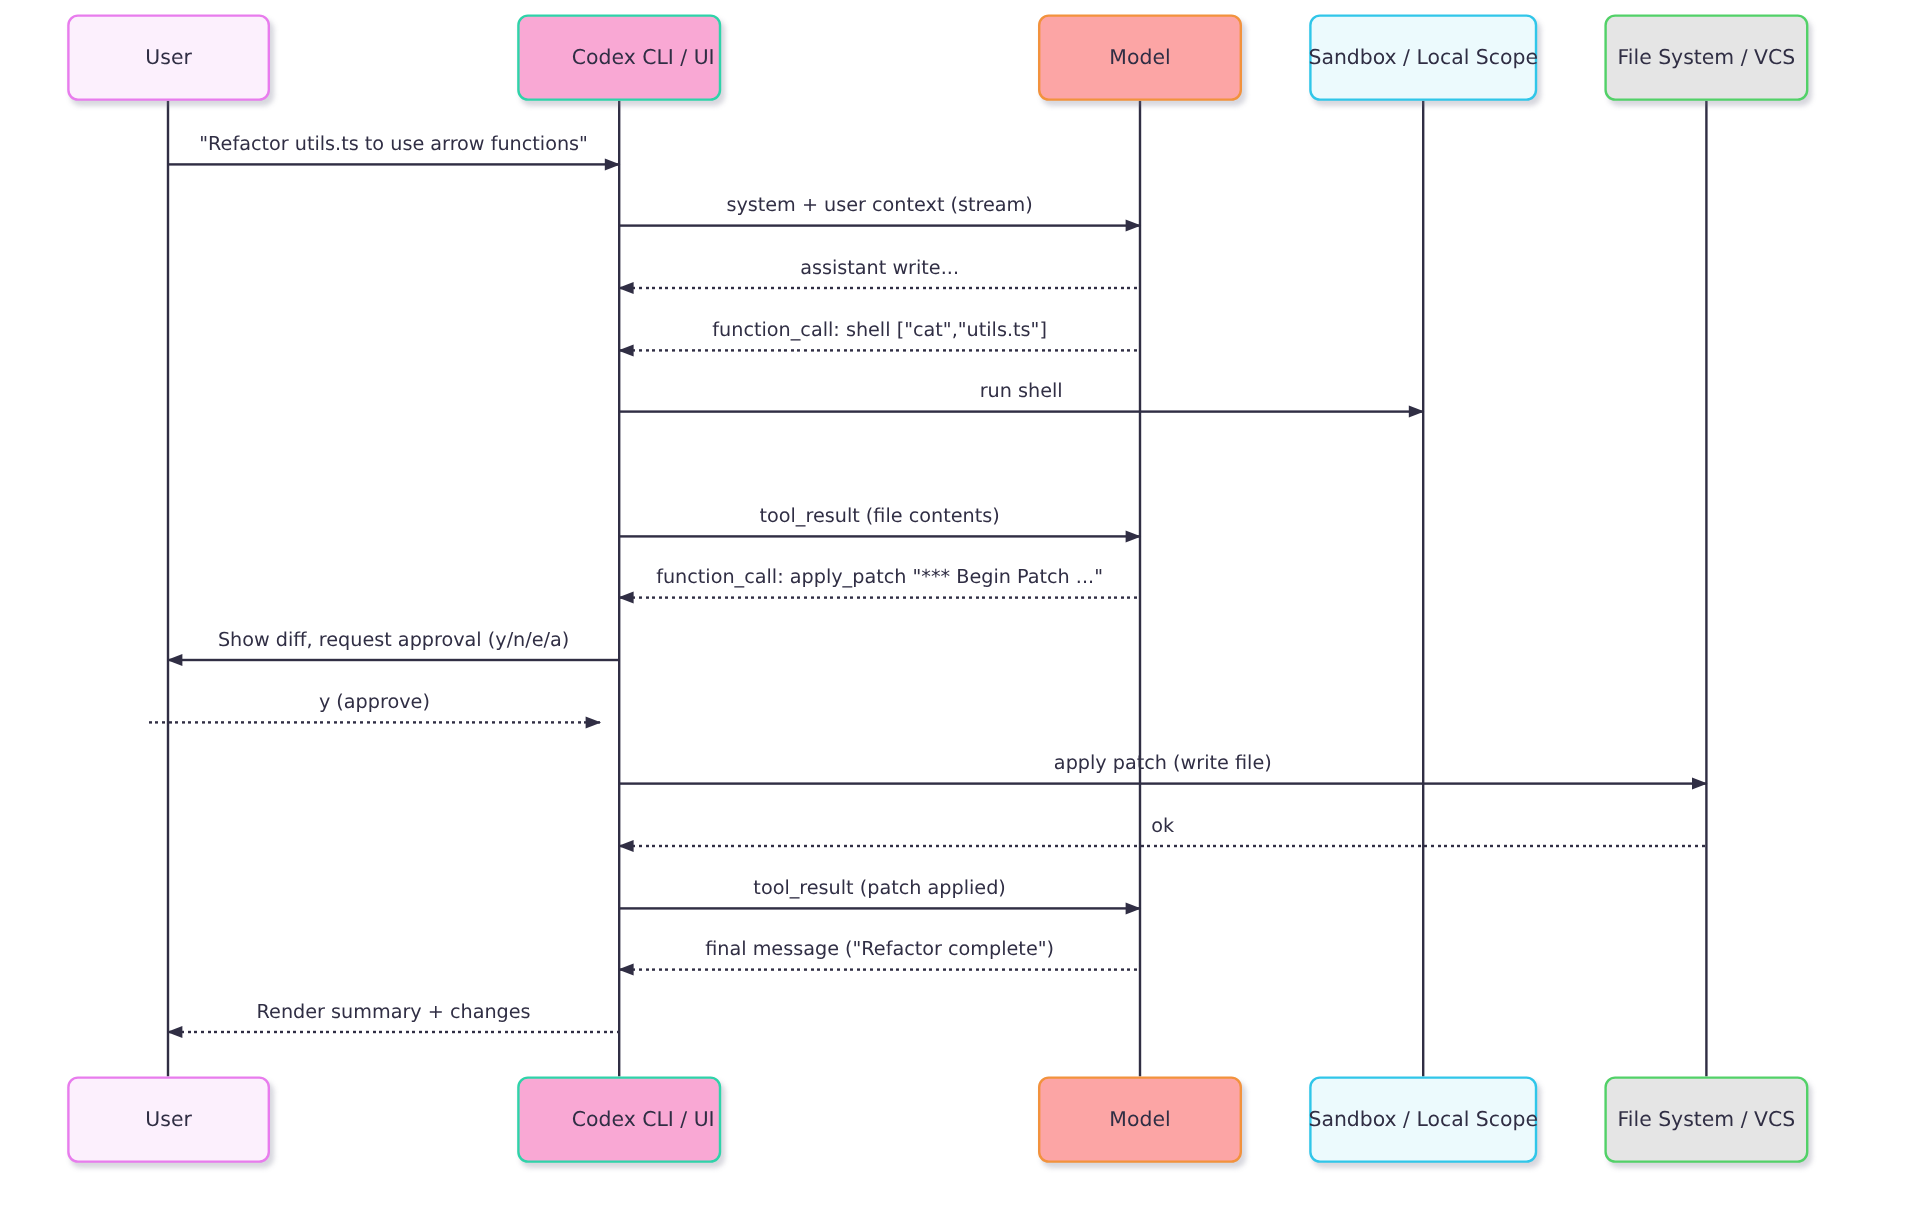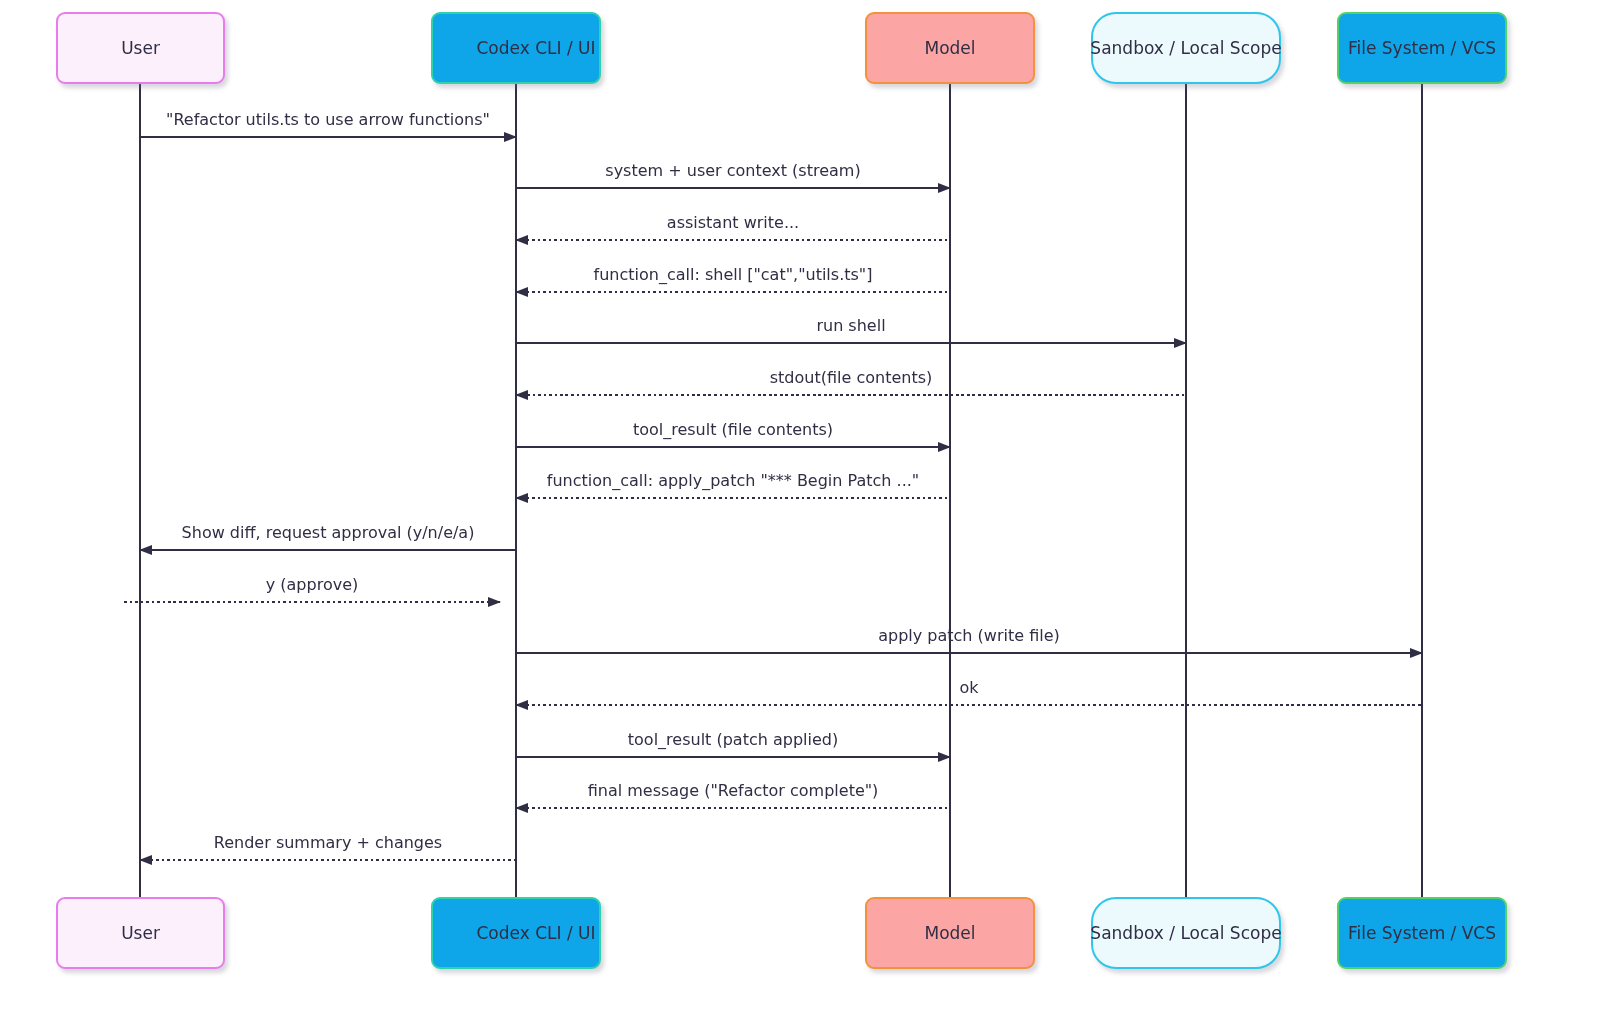--- a/index.html
+++ b/index.html
@@ -28,24 +28,24 @@
     display: flex;
     align-items: center;
     justify-content: center;
     font-size: 17px;
     color: var(--text);
     white-space: nowrap;
     box-shadow: 3px 4px 4px rgba(110, 110, 135, 0.28);
     z-index: 3;
   }
   .actor-user    { background: #fcf0fd; border-color: #e87ced; }
-  .actor-codex   { background: #0ea5e9; border-color: #2fd3a9; padding-left: 40px; }
+  .actor-codex   { background: #f9a8d4; border-color: #2fd3a9; padding-left: 40px; }
   .actor-model   { background: #fca5a5; border-color: #f2923d; }
-  .actor-sandbox { background: #ecfafd; border-color: #30c6e9; border-radius: 25px; }
-  .actor-fs      { background: #0ea5e9; border-color: #52d168; }
+  .actor-sandbox { background: #ecfafd; border-color: #30c6e9; }
+  .actor-fs      { background: #e5e5e5; border-color: #52d168; }
 
   .row-top    { top: 12px; }
   .row-bottom { top: 897px; }
 
   .pos-user    { left: 56px;   width: 169px; }
   .pos-codex   { left: 431px;  width: 170px; }
   .pos-model   { left: 865px;  width: 170px; }
   .pos-sandbox { left: 1091px; width: 190px; }
   .pos-fs      { left: 1337px; width: 170px; }
 
@@ -154,26 +154,20 @@
       </div>
   </div>
 
   <div class="msg" style="left:516px; top:316px; width:670px">
     <div class="msg-label">run shell</div>
     <div class="msg-line solid">
         <span class="head right"></span>
       </div>
   </div>
 
-  <div class="msg" style="left:516px; top:368px; width:670px">
-    <div class="msg-label">stdout(file contents)</div>
-    <div class="msg-line dotted">
-        <span class="head left"></span>
-      </div>
-  </div>
 
   <div class="msg" style="left:516px; top:420px; width:434px">
     <div class="msg-label">tool_result (file contents)</div>
     <div class="msg-line solid">
         <span class="head right"></span>
       </div>
   </div>
 
   <div class="msg" style="left:516px; top:471px; width:434px">
     <div class="msg-label">function_call: apply_patch "*** Begin Patch ..."</div>

